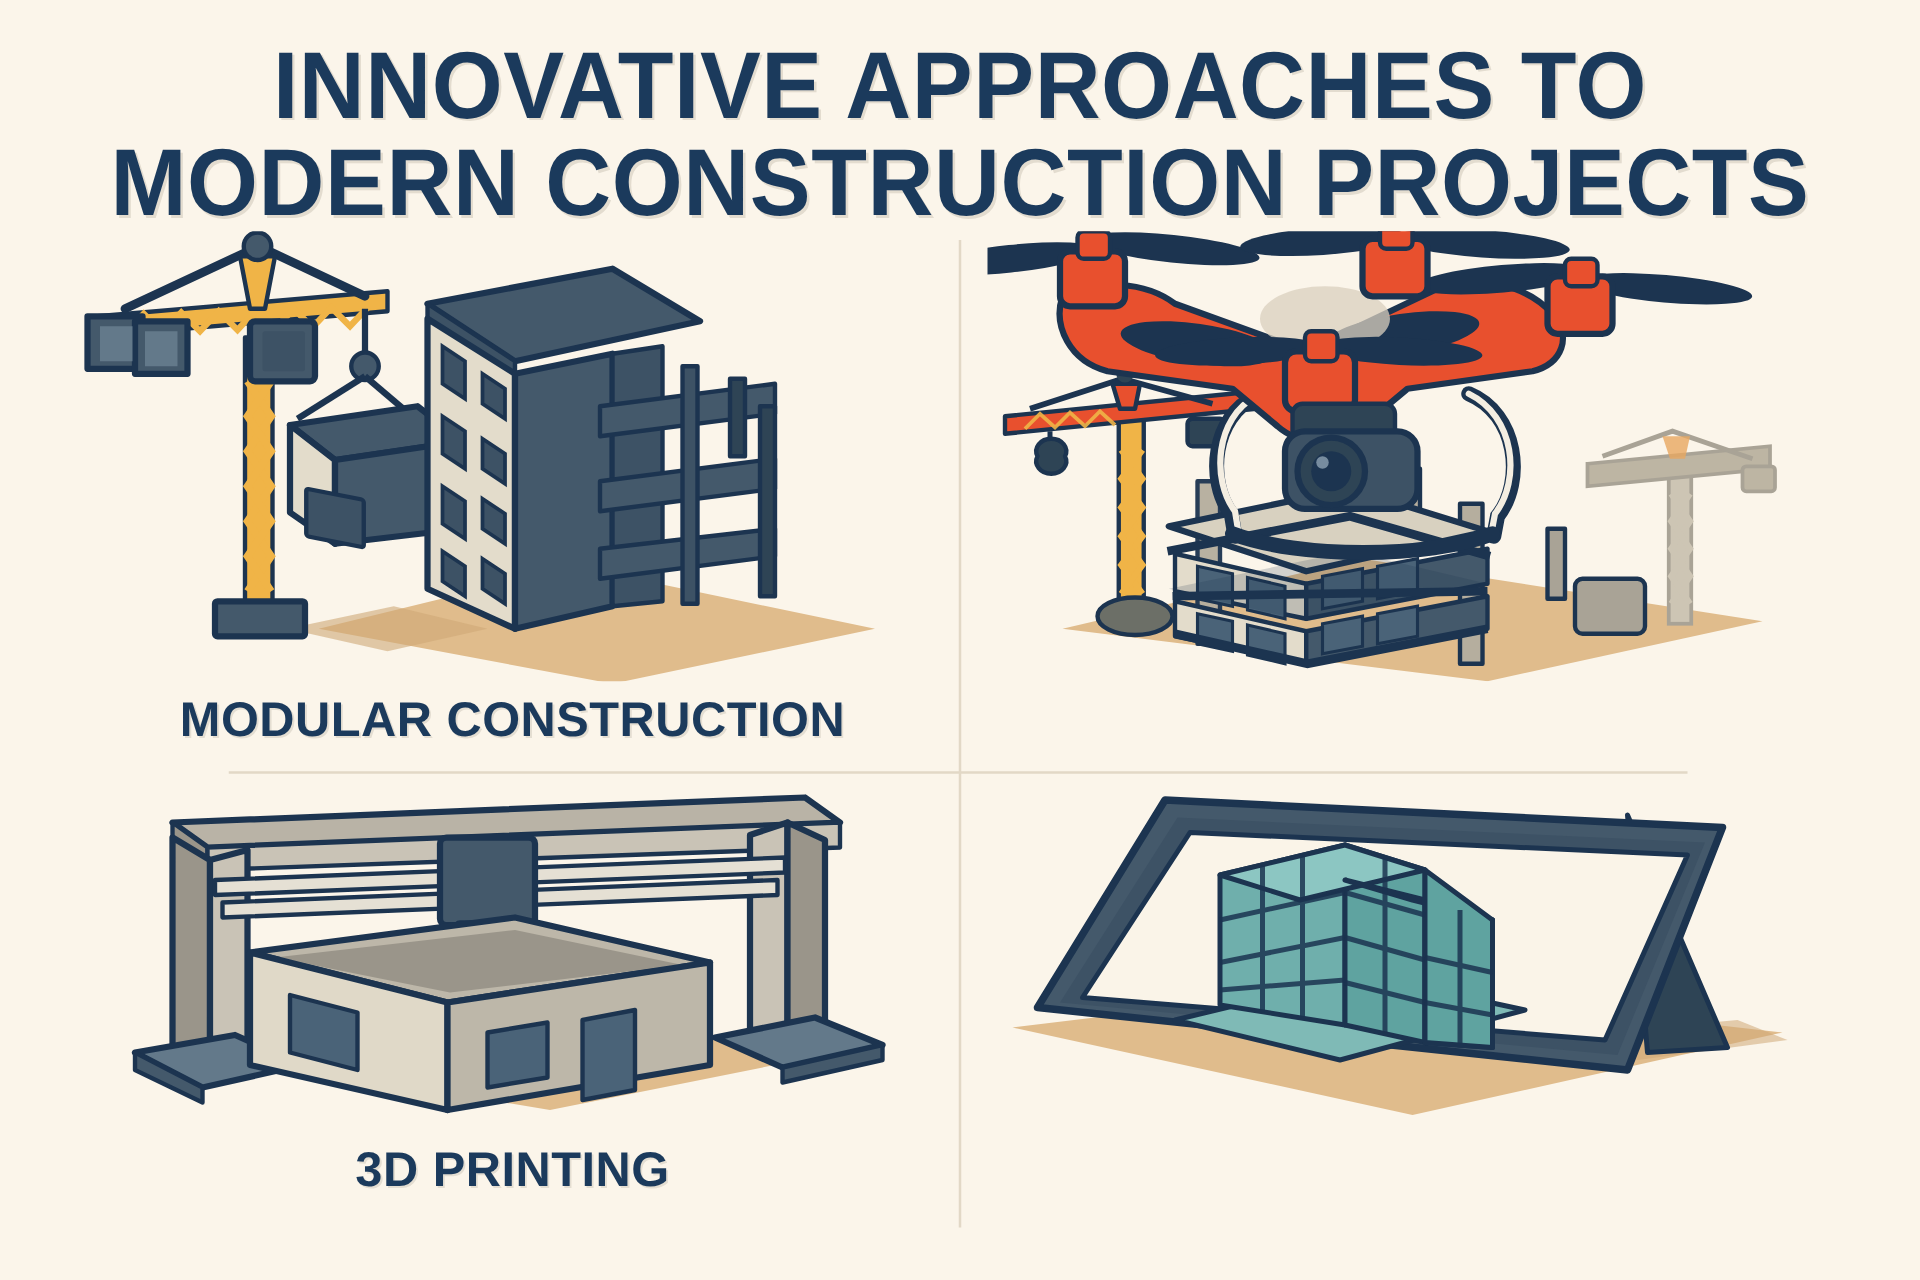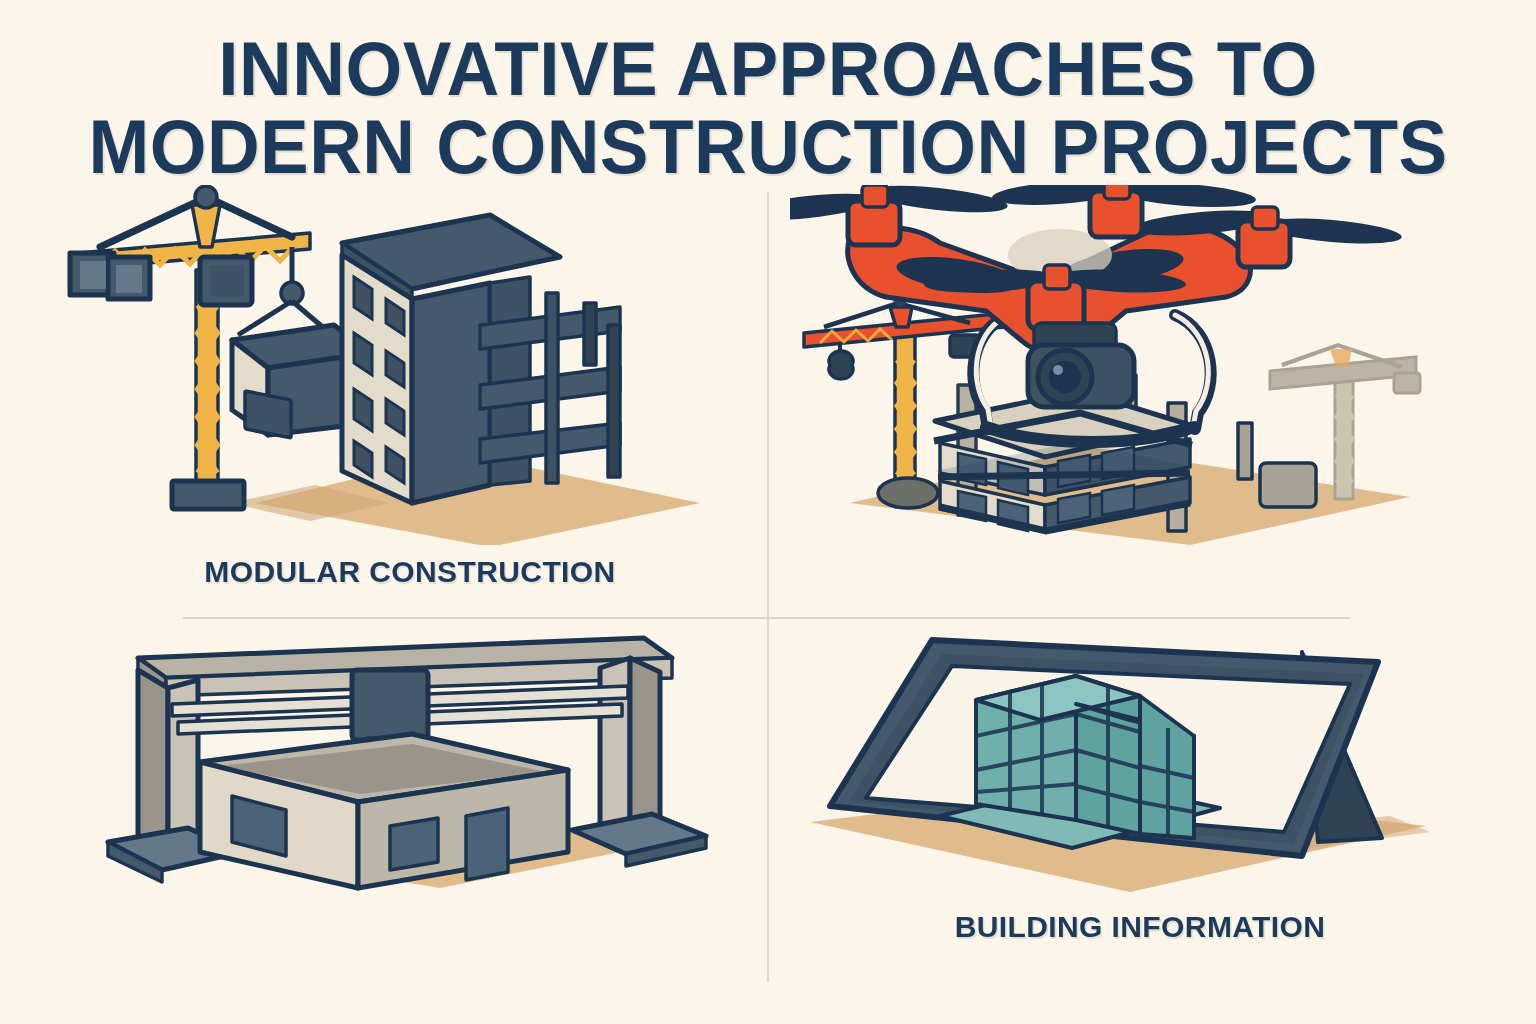--- a/index.html
+++ b/index.html
@@ -69,21 +69,21 @@
     left: 0;
     top: 0;
     width: 100%;
   }
   .quad-caption {
     position: absolute;
     width: 100%;
     text-align: center;
     font-family: "Liberation Sans", sans-serif;
     font-weight: bold;
-    font-size: 30px;
+    font-size: 39px;
     letter-spacing: 0.4px;
     color: #1B3A5C;
     text-transform: uppercase;
     text-shadow: 1.5px 1.5px 0 rgba(140,130,115,0.20);
     line-height: 1.12;
   }
   #cap-modular { top: 370px; }
   #cap-drone   { top: 370px; }
   #cap-print   { top: 285px; }
   #cap-bim     { top: 290px; }
@@ -363,20 +363,21 @@
         <polygon points="140,132 298,172 298,258 140,222" fill="#E0D9C8" class="p"></polygon>
 
         <polygon points="298,172 508,140 508,222 298,258" fill="#BDB7A9" class="p"></polygon>
 
         <polygon points="172,166 226,180 226,226 172,212" fill="#4A6378" class="p2"></polygon>
         <polygon points="330,196 378,188 378,232 330,240" fill="#4A6378" class="p2"></polygon>
         <polygon points="406,186 448,178 448,242 406,250" fill="#4A6378" class="p2"></polygon>
       </g>
     </svg>
 
+    <div class="quad-caption" id="cap-print">3D Printing</div>
   </div>
 
   <div class="quad" id="quad-bim">
     <svg class="quad-art" viewBox="0 0 700 280" height="280">
       <defs>
         <style>
           .b  { stroke:#1C3450; stroke-width:6; stroke-linejoin:round; stroke-linecap:round; }
           .b2 { stroke:#1C3450; stroke-width:4; stroke-linejoin:round; stroke-linecap:round; }
         </style>
       </defs>
@@ -424,17 +425,17 @@
 
         <g stroke="#1C3450" stroke-width="4" fill="none" opacity="0.85">
           <path d="M350,146 L404,158"></path>
           <path d="M350,182 L404,192"></path>
           <path d="M378,108 L378,218"></path>
         </g>
       </g>
     </svg>
 
     <div class="quad-caption" id="cap-bim">
-      <span>Building Information</span><br>
+      <br>
     </div>
   </div>
 
 </div>
 
 </body></html>

